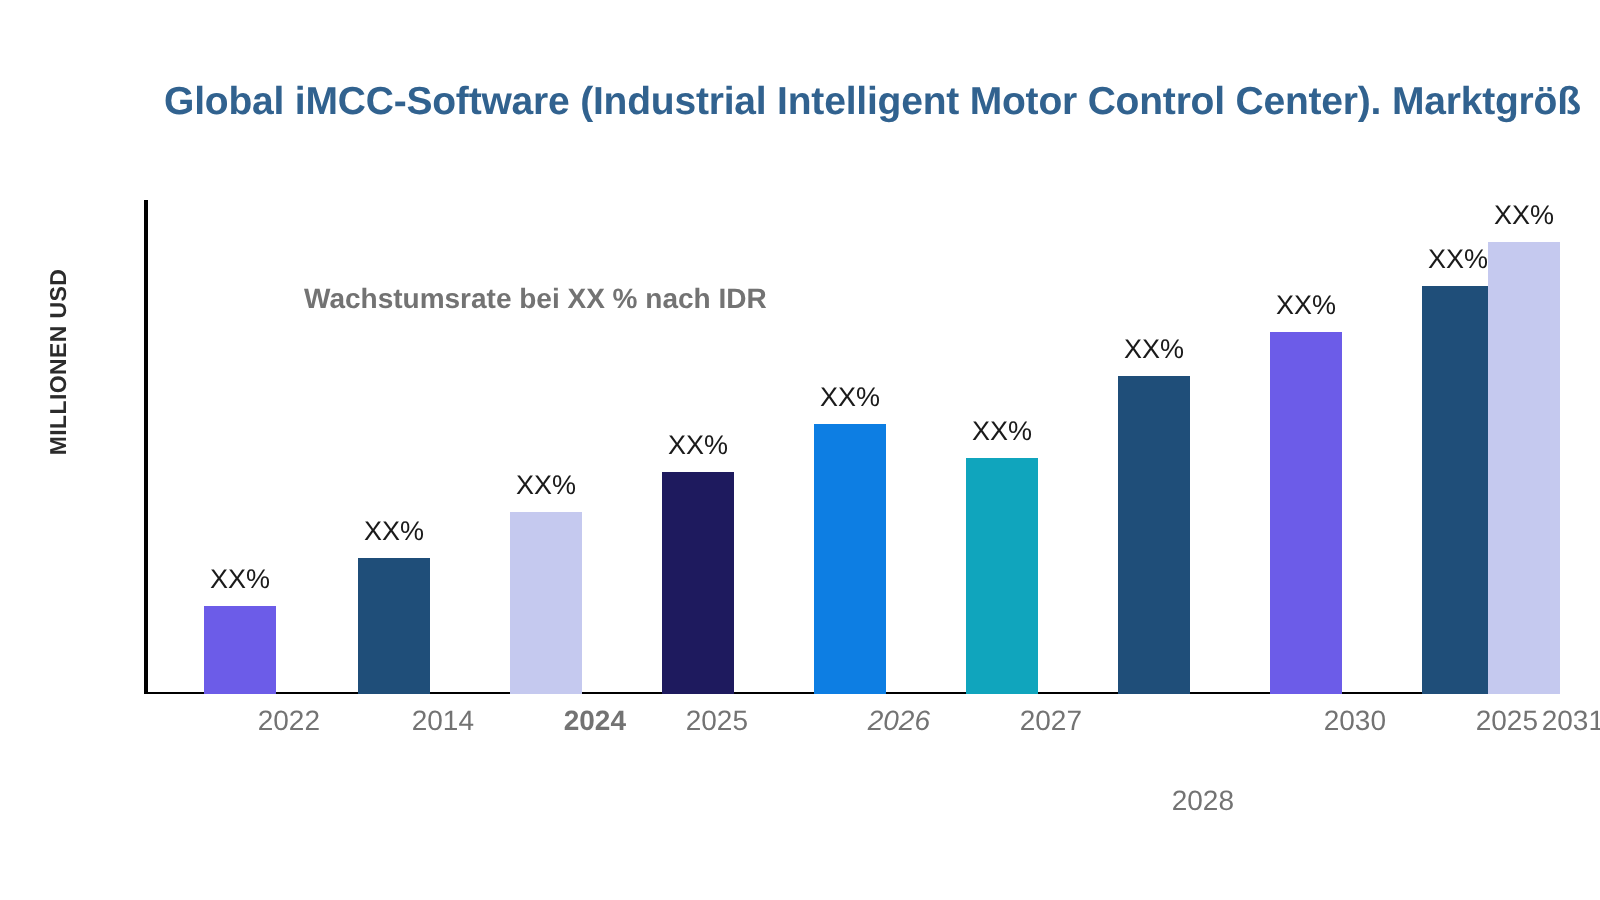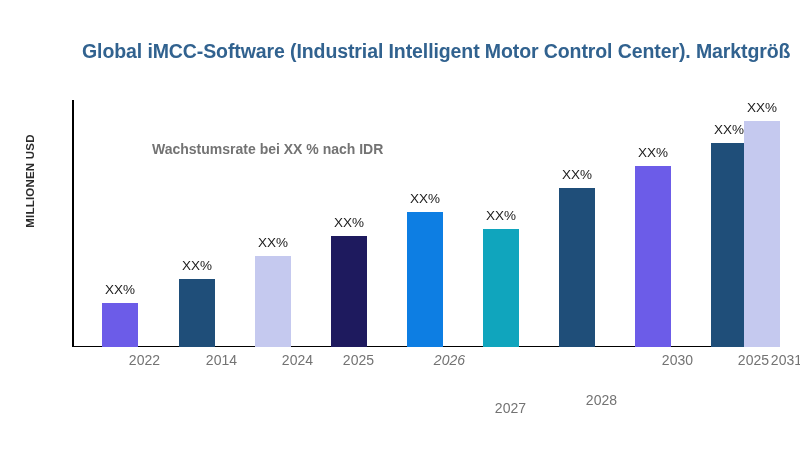--- a/index.html
+++ b/index.html
@@ -149,36 +149,36 @@
       <div class="tick-label" style="left: 80px;">2022</div>
       <div class="bar-group" style="left: 179px; height: 68px;">
         <div class="bar-rect" style="height: 68px; background: rgb(31, 78, 121);"></div>
         <div class="bar-label" style="top: -21px;">XX%</div>
       </div>
       <div class="tick-label" style="left: 157px;">2014</div>
       <div class="bar-group" style="left: 255px; height: 91px;">
         <div class="bar-rect" style="height: 91px; background: rgb(197, 201, 239);"></div>
         <div class="bar-label" style="top: -21px;">XX%</div>
       </div>
-      <div class="tick-label" style="left: 233px;">2024</div>
+      <div class="tick-label" style="left: 233px; font-weight: bold;">2024</div>
       <div class="bar-group" style="left: 331px; height: 111px;">
         <div class="bar-rect" style="height: 111px; background: rgb(30, 26, 94);"></div>
         <div class="bar-label" style="top: -21px;">XX%</div>
       </div>
       <div class="tick-label" style="left: 294px;">2025</div>
       <div class="bar-group" style="left: 407px; height: 135px;">
         <div class="bar-rect" style="height: 135px; background: rgb(13, 126, 227);"></div>
         <div class="bar-label" style="top: -21px;">XX%</div>
       </div>
       <div class="tick-label" style="left: 385px; font-style: italic;">2026</div>
       <div class="bar-group" style="left: 483px; height: 118px;">
         <div class="bar-rect" style="height: 118px; background: rgb(16, 165, 189);"></div>
         <div class="bar-label" style="top: -21px;">XX%</div>
       </div>
-      <div class="tick-label" style="left: 446px; margin-top: 48px;">2027</div>
+      <div class="tick-label" style="left: 461px;">2027</div>
       <div class="bar-group" style="left: 559px; height: 159px;">
         <div class="bar-rect" style="height: 159px; background: rgb(31, 78, 121);"></div>
         <div class="bar-label" style="top: -21px;">XX%</div>
       </div>
       <div class="tick-label" style="left: 537px; margin-top: 40px;">2028</div>
       <div class="bar-group" style="left: 635px; height: 181px;">
         <div class="bar-rect" style="height: 181px; background: rgb(108, 92, 232);"></div>
         <div class="bar-label" style="top: -21px;">XX%</div>
       </div>
       <div class="tick-label" style="left: 613px;">2030</div>

